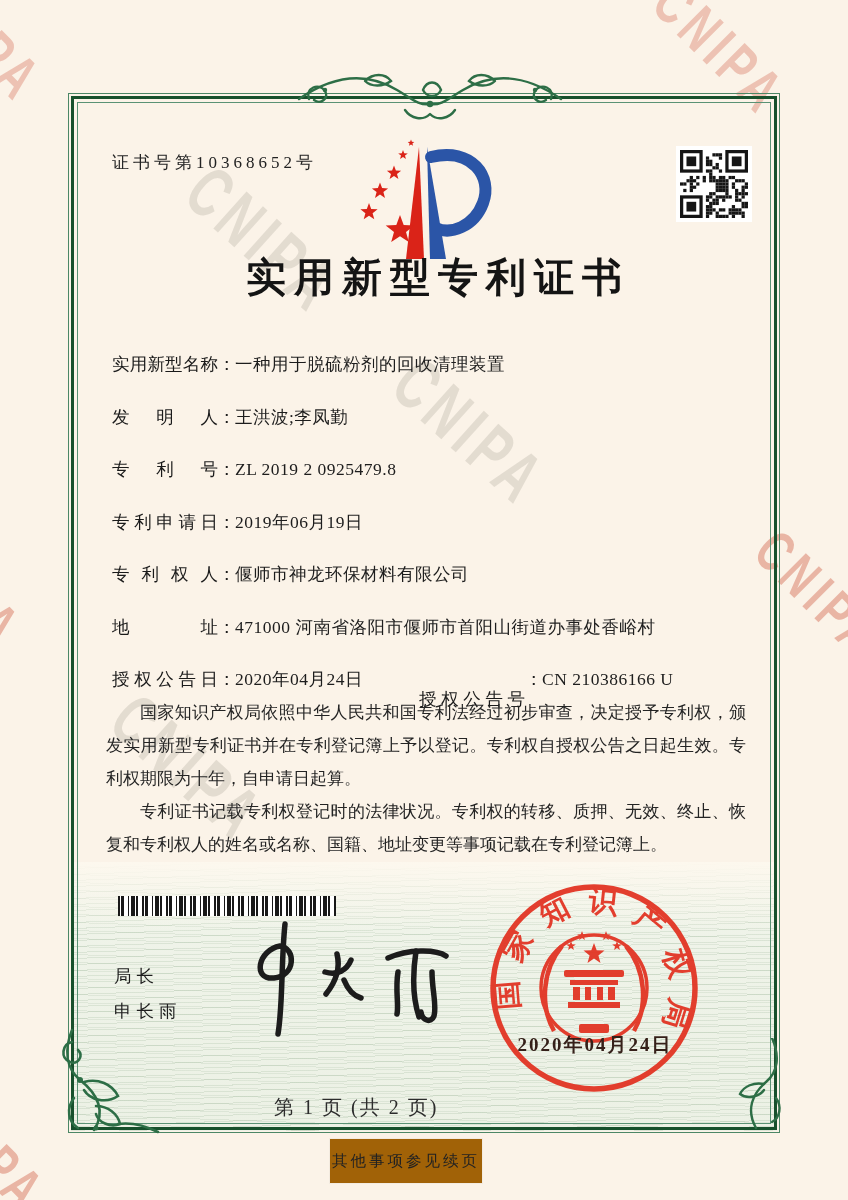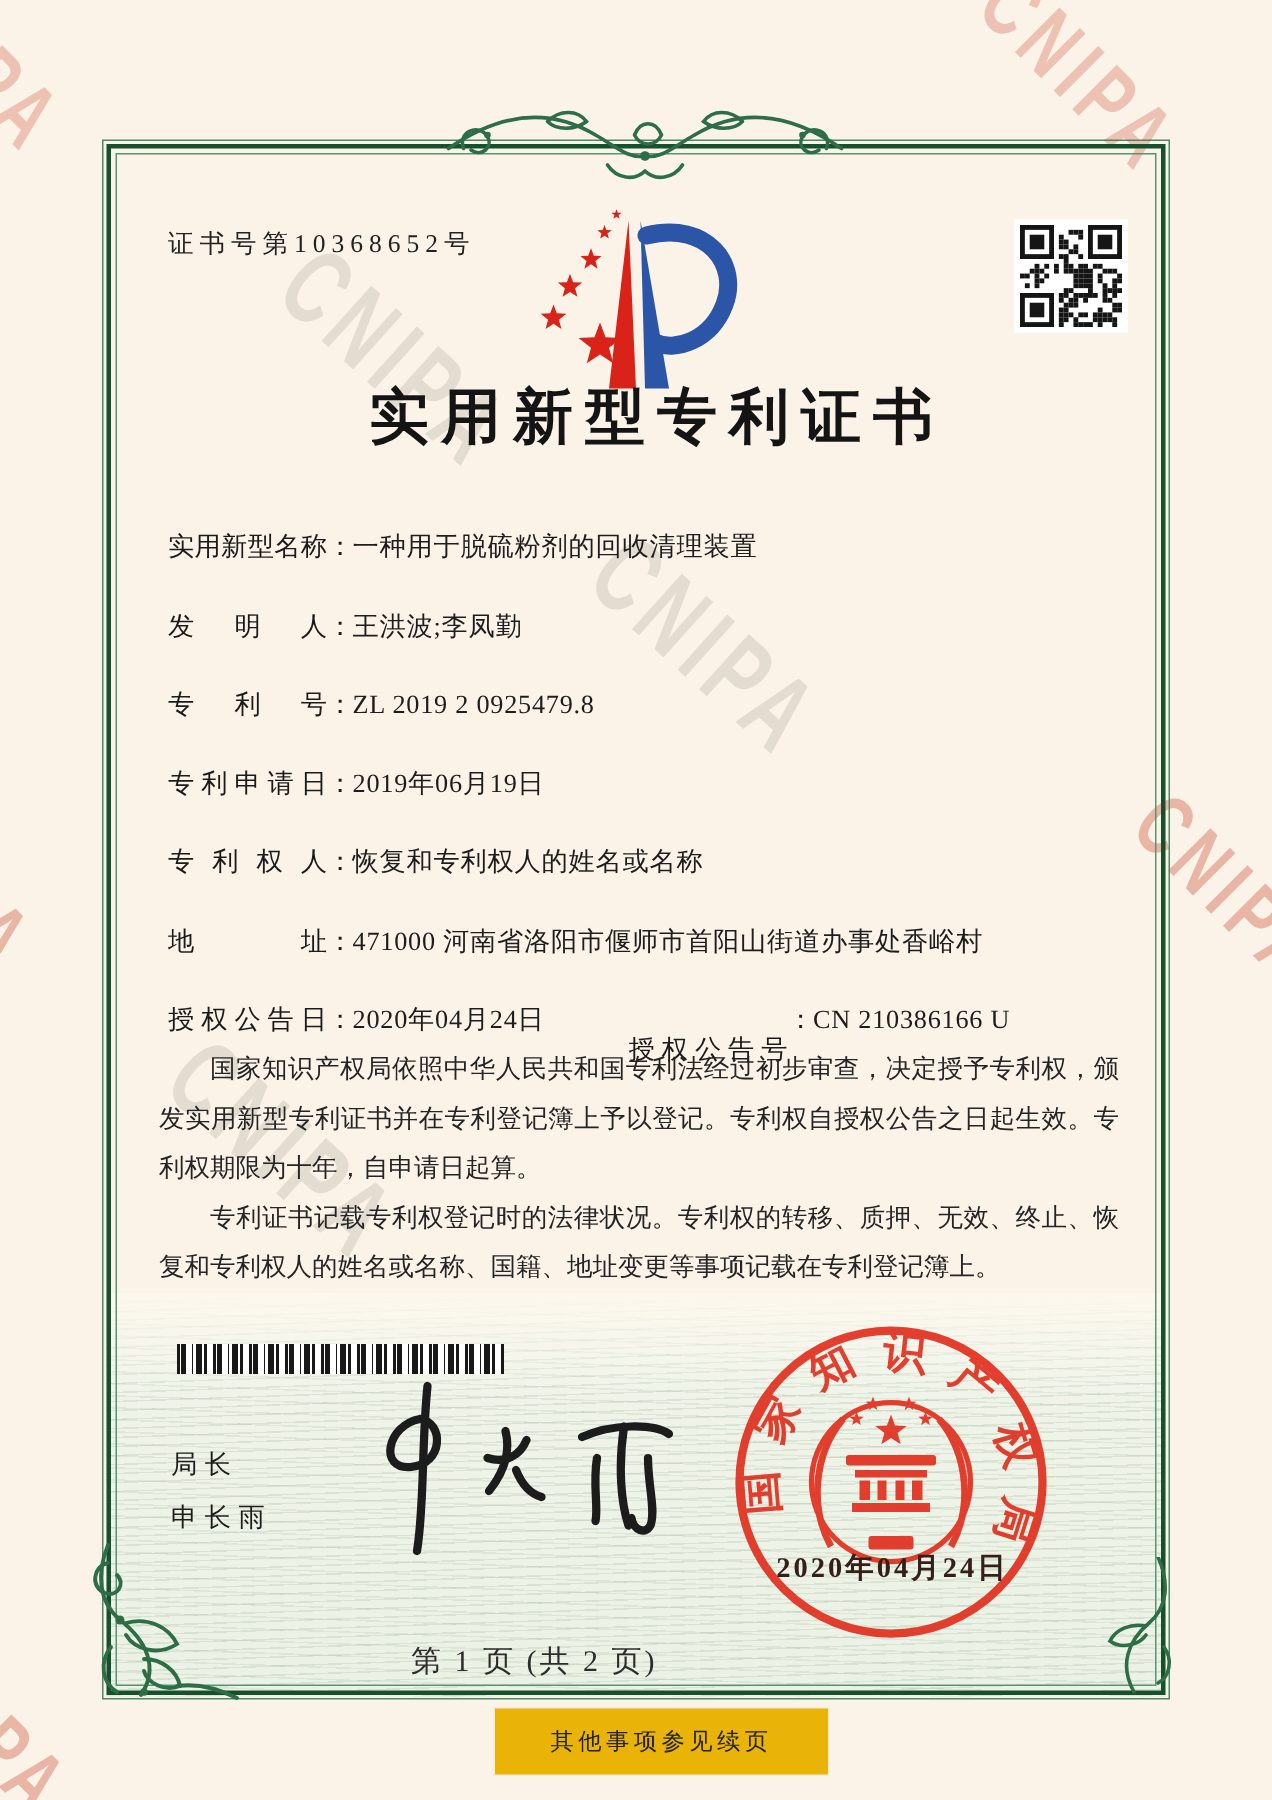--- a/index.html
+++ b/index.html
@@ -64,21 +64,21 @@
   .director-title { position:absolute; left:114px; top:964px; font-size:17.5px; letter-spacing:5px; }
   .director-name  { position:absolute; left:114px; top:999px; font-size:17.5px; letter-spacing:5px; }
   .sig { position:absolute; left:240px; top:918px; width:210px; height:122px; }
   
   .seal { position:absolute; left:484px; top:878px; width:220px; height:220px; opacity:0.93; }
   .seal-date { position:absolute; left:505px; top:1032px; width:180px; text-align:center;
     font-size:19px; font-weight:bold; letter-spacing:2px; color:#352019; }
   
   .page-no { position:absolute; left:274px; top:1094px; width:300px; text-align:left;
     font-size:20px; letter-spacing:2px; color:#2c2c2c; }
-  .note-box { position:absolute; left:330px; top:1139px; width:222px; height:44px; background:#eab308;
+  .note-box { position:absolute; left:330px; top:1139px; width:152px; height:44px; background:#a16207;
     display:flex; align-items:center; justify-content:center;
     font-size:15.5px; letter-spacing:3px; color:#222; box-shadow:0 0 0 1px rgba(0,0,0,0.03); }
 </style>
 </head>
 <body>
 
 <div class="page">
 
   <div class="band"></div>
 
@@ -308,21 +308,21 @@
         <span class="fvalue">ZL 2019 2 0925479.8</span>
     </div>
     <div class="frow">
       <span class="flabel">专利申请日</span>
         <span class="fcolon">：</span>
         <span class="fvalue">2019年06月19日</span>
     </div>
     <div class="frow">
       <span class="flabel">专利权人</span>
         <span class="fcolon">：</span>
-        <span class="fvalue">恢复和专利权人的姓名或名称</span>
+        <span class="fvalue">偃师市神龙环保材料有限公司</span>
     </div>
     <div class="frow">
       <span class="flabel">地址</span>
         <span class="fcolon">：</span>
         <span class="fvalue">471000 河南省洛阳市偃师市首阳山街道办事处香峪村</span>
     </div>
     <div class="frow">
       <span class="flabel">授权公告日</span>
         <span class="fcolon">：</span>
         <span class="fvalue">2020年04月24日</span>

